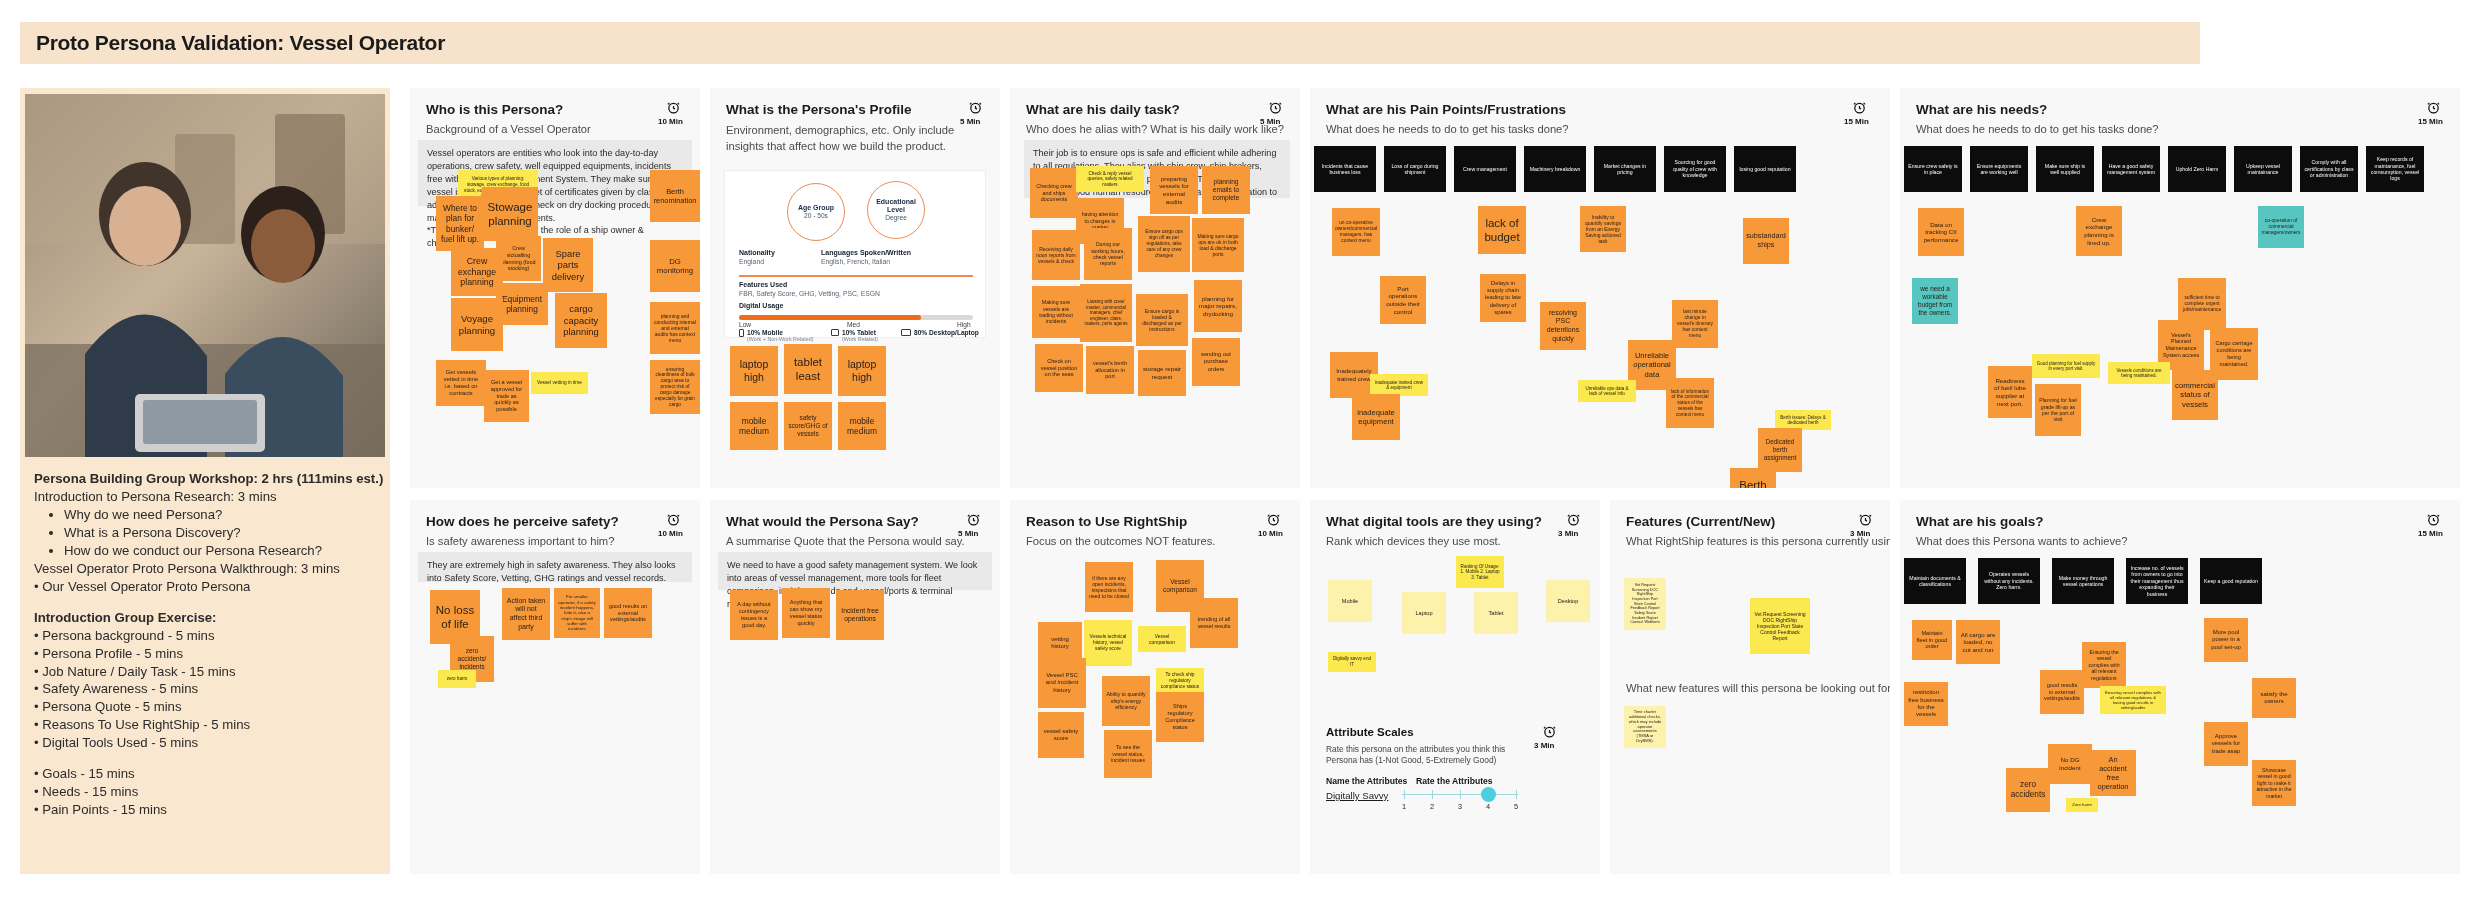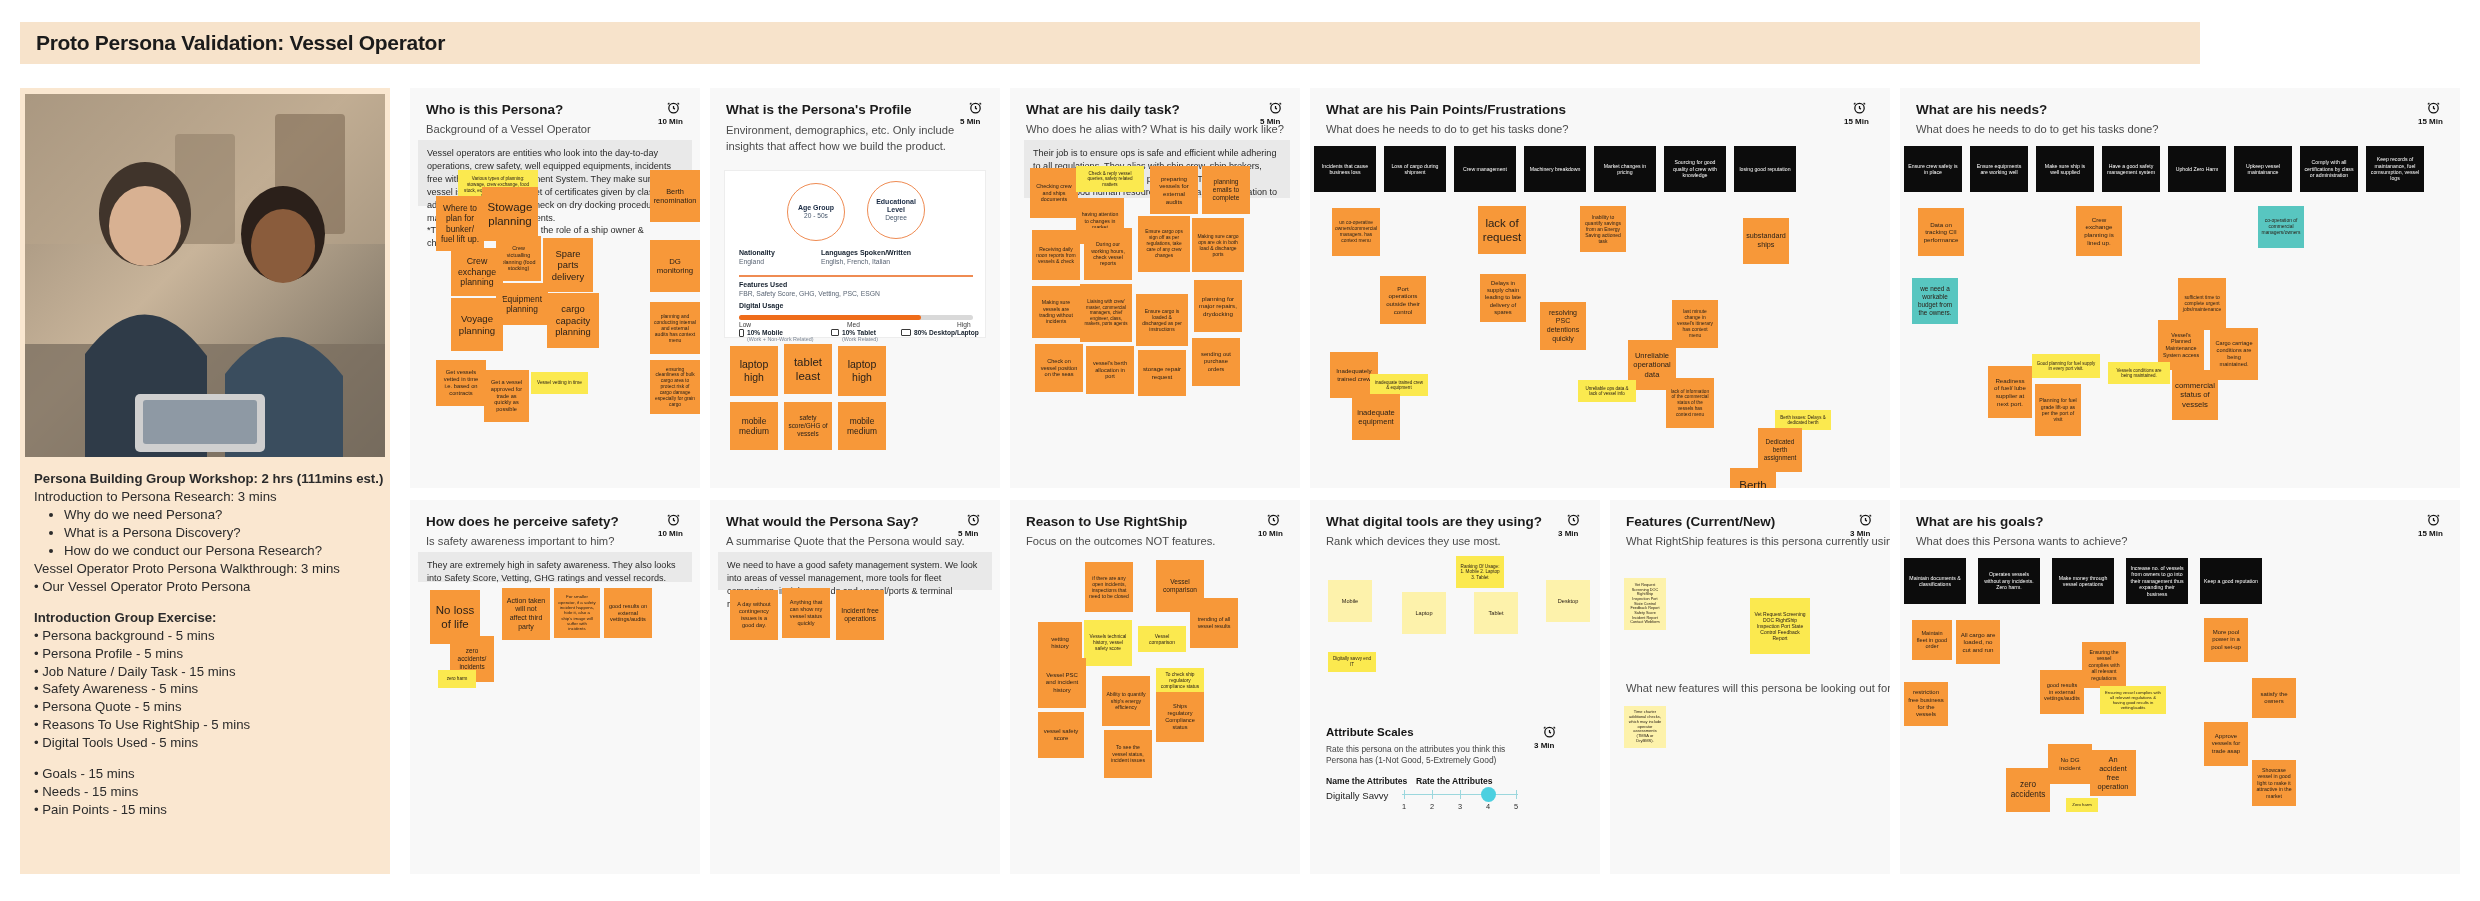--- a/index.html
+++ b/index.html
@@ -193,21 +193,21 @@
           <div>*They could also be playing the role of a ship owner &amp; charterer.</div>
         </div>
         <div class="note y bubble" style="left: 48px; top: 82px; width: 80px; height: 35px; font-size: 4.6px;">Various types of planning: stowage, crew exchange, food stock, equipment, cargo capacity, voyage planning</div>
         <div class="note " style="left: 26px; top: 108px; width: 48px; height: 55px; font-size: 8.4px;">Where to plan for bunker/ fuel lift up.</div>
         <div class="note " style="left: 72px; top: 99px; width: 56px; height: 54px; font-size: 11.5px;">Stowage planning</div>
         <div class="note " style="left: 86px; top: 148px; width: 45px; height: 45px; font-size: 5.4px;">Crew victualling planning (food stocking)</div>
         <div class="note " style="left: 41px; top: 160px; width: 52px; height: 48px; font-size: 8.8px;">Crew exchange planning</div>
         <div class="note " style="left: 133px; top: 150px; width: 50px; height: 54px; font-size: 9.4px;">Spare parts delivery</div>
         <div class="note " style="left: 86px; top: 195px; width: 52px; height: 42px; font-size: 8.4px;">Equipment planning</div>
         <div class="note " style="left: 41px; top: 210px; width: 52px; height: 53px; font-size: 9.6px;">Voyage planning</div>
-        <div class="note " style="left: 137px; top: 205px; width: 52px; height: 55px; font-size: 9.4px;">cargo capacity planning</div>
+        <div class="note " style="left: 145px; top: 205px; width: 52px; height: 55px; font-size: 9.4px;">cargo capacity planning</div>
         <div class="note " style="left: 26px; top: 272px; width: 50px; height: 46px; font-size: 5.8px;">Get vessels vetted in time i.e. based on contracts</div>
         <div class="note " style="left: 74px; top: 282px; width: 45px; height: 52px; font-size: 5.6px;">Get a vessel approved for trade as quickly as possible</div>
         <div class="note y bubble" style="left: 121px; top: 284px; width: 57px; height: 22px; font-size: 4.8px;">Vessel vetting in time</div>
         <div class="note " style="left: 240px; top: 82px; width: 50px; height: 52px; font-size: 7.4px;">Berth renomination</div>
         <div class="note " style="left: 240px; top: 152px; width: 50px; height: 52px; font-size: 7.8px;">DG monitoring</div>
         <div class="note " style="left: 240px; top: 214px; width: 50px; height: 52px; font-size: 5px;">planning and conducting internal and external audits has context menu</div>
         <div class="note " style="left: 240px; top: 272px; width: 50px; height: 54px; font-size: 4.8px;">ensuring cleanliness of bulk cargo area to protect risk of cargo damage especially for grain cargo</div>
       </div>
       <div class="panel" style="left: 710px; top: 88px; width: 290px; height: 400px;">
         <div class="p-title">What is the Persona's Profile</div>
@@ -306,21 +306,21 @@
         <div class="note k" style="left: 144px; top: 58px; width: 62px; height: 46px; font-size: 5.2px;">Crew management</div>
         <div class="note k" style="left: 214px; top: 58px; width: 62px; height: 46px; font-size: 5.2px;">Machinery breakdown</div>
         <div class="note k" style="left: 284px; top: 58px; width: 62px; height: 46px; font-size: 5.2px;">Market changes in pricing</div>
         <div class="note k" style="left: 354px; top: 58px; width: 62px; height: 46px; font-size: 5.2px;">Sourcing for good quality of crew with knowledge</div>
         <div class="note k" style="left: 424px; top: 58px; width: 62px; height: 46px; font-size: 5.2px;">losing good reputation</div>
         <div class="note " style="left: 22px; top: 120px; width: 48px; height: 48px; font-size: 4.9px;">un co-operative owners/commercial managers. has context menu</div>
         <div class="note " style="left: 70px; top: 188px; width: 46px; height: 48px; font-size: 6.2px;">Port operations outside their control</div>
         <div class="note " style="left: 20px; top: 264px; width: 48px; height: 46px; font-size: 6.2px;">Inadequately trained crew</div>
         <div class="note y" style="left: 60px; top: 286px; width: 58px; height: 22px; font-size: 4.5px;">inadequate trained crew &amp; equipment</div>
         <div class="note " style="left: 42px; top: 306px; width: 48px; height: 46px; font-size: 7.6px;">inadequate equipment</div>
-        <div class="note " style="left: 168px; top: 118px; width: 48px; height: 48px; font-size: 11.5px;">lack of request</div>
+        <div class="note " style="left: 168px; top: 118px; width: 48px; height: 48px; font-size: 11.5px;">lack of budget</div>
         <div class="note " style="left: 170px; top: 186px; width: 46px; height: 48px; font-size: 5.8px;">Delays in supply chain leading to late delivery of spares</div>
         <div class="note " style="left: 270px; top: 118px; width: 46px; height: 46px; font-size: 5px;">Inability to quantify savings from an Energy Saving actioned task</div>
         <div class="note " style="left: 230px; top: 214px; width: 46px; height: 48px; font-size: 7px;">resolving PSC detentions quickly</div>
         <div class="note " style="left: 362px; top: 212px; width: 46px; height: 48px; font-size: 4.9px;">last minute change in vessel's itinerary has context menu</div>
         <div class="note " style="left: 318px; top: 252px; width: 48px; height: 50px; font-size: 7.6px;">Unreliable operational data</div>
         <div class="note y" style="left: 268px; top: 292px; width: 58px; height: 22px; font-size: 4.5px;">Unreliable ops data &amp; lack of vessel info</div>
         <div class="note " style="left: 356px; top: 290px; width: 48px; height: 50px; font-size: 4.7px;">lack of information of the commercial status of the vessels has context menu</div>
         <div class="note " style="left: 433px; top: 130px; width: 46px; height: 46px; font-size: 7.2px;">substandard ships</div>
         <div class="note y" style="left: 465px; top: 322px; width: 56px; height: 20px; font-size: 4.5px;">Berth issues: Delays &amp; dedicated berth</div>
         <div class="note " style="left: 448px; top: 340px; width: 44px; height: 44px; font-size: 6.4px;">Dedicated berth assignment</div>
@@ -434,21 +434,21 @@
        <div class="clock" style="left:214px;top:0px;">
          <span><svg width="15" height="15" viewBox="0 0 24 24" fill="none" stroke="#111" stroke-width="2">
                 <circle cx="12" cy="13" r="7.5"></circle>
                 <path d="M12 9.5v3.5l2.2 1.6"></path>
                 <path d="M5.4 4.6 3 7"></path>
                 <path d="M18.6 4.6 21 7"></path>
               </svg></span>
          <div class="mins">3 Min</div></div>
        <div class="attr-col" style="left:6px;top:52px;">Name the Attributes</div>
        <div class="attr-col" style="left:96px;top:52px;">Rate the Attributes</div>
-       <div class="attr-row" style="left:6px;top:66px;">Digitally Savvy</div>
+       <div class="attr-row" style="left:6px;top:66px;text-decoration:underline;">Digitally Savvy</div>
        <div class="slider-line" style="left:82px;top:70px;width:116px;"></div>
        <div class="slider-tick" style="left:84px;top:66px;"></div>
           <div class="slider-tick" style="left:112px;top:66px;"></div>
           <div class="slider-tick" style="left:140px;top:66px;"></div>
           <div class="slider-tick" style="left:168px;top:66px;"></div>
           <div class="slider-tick" style="left:196px;top:66px;"></div>
           <div class="slider-num" style="left:79px;top:78px;">1</div>
           <div class="slider-num" style="left:107px;top:78px;">2</div>
           <div class="slider-num" style="left:135px;top:78px;">3</div>
           <div class="slider-num" style="left:163px;top:78px;">4</div>

